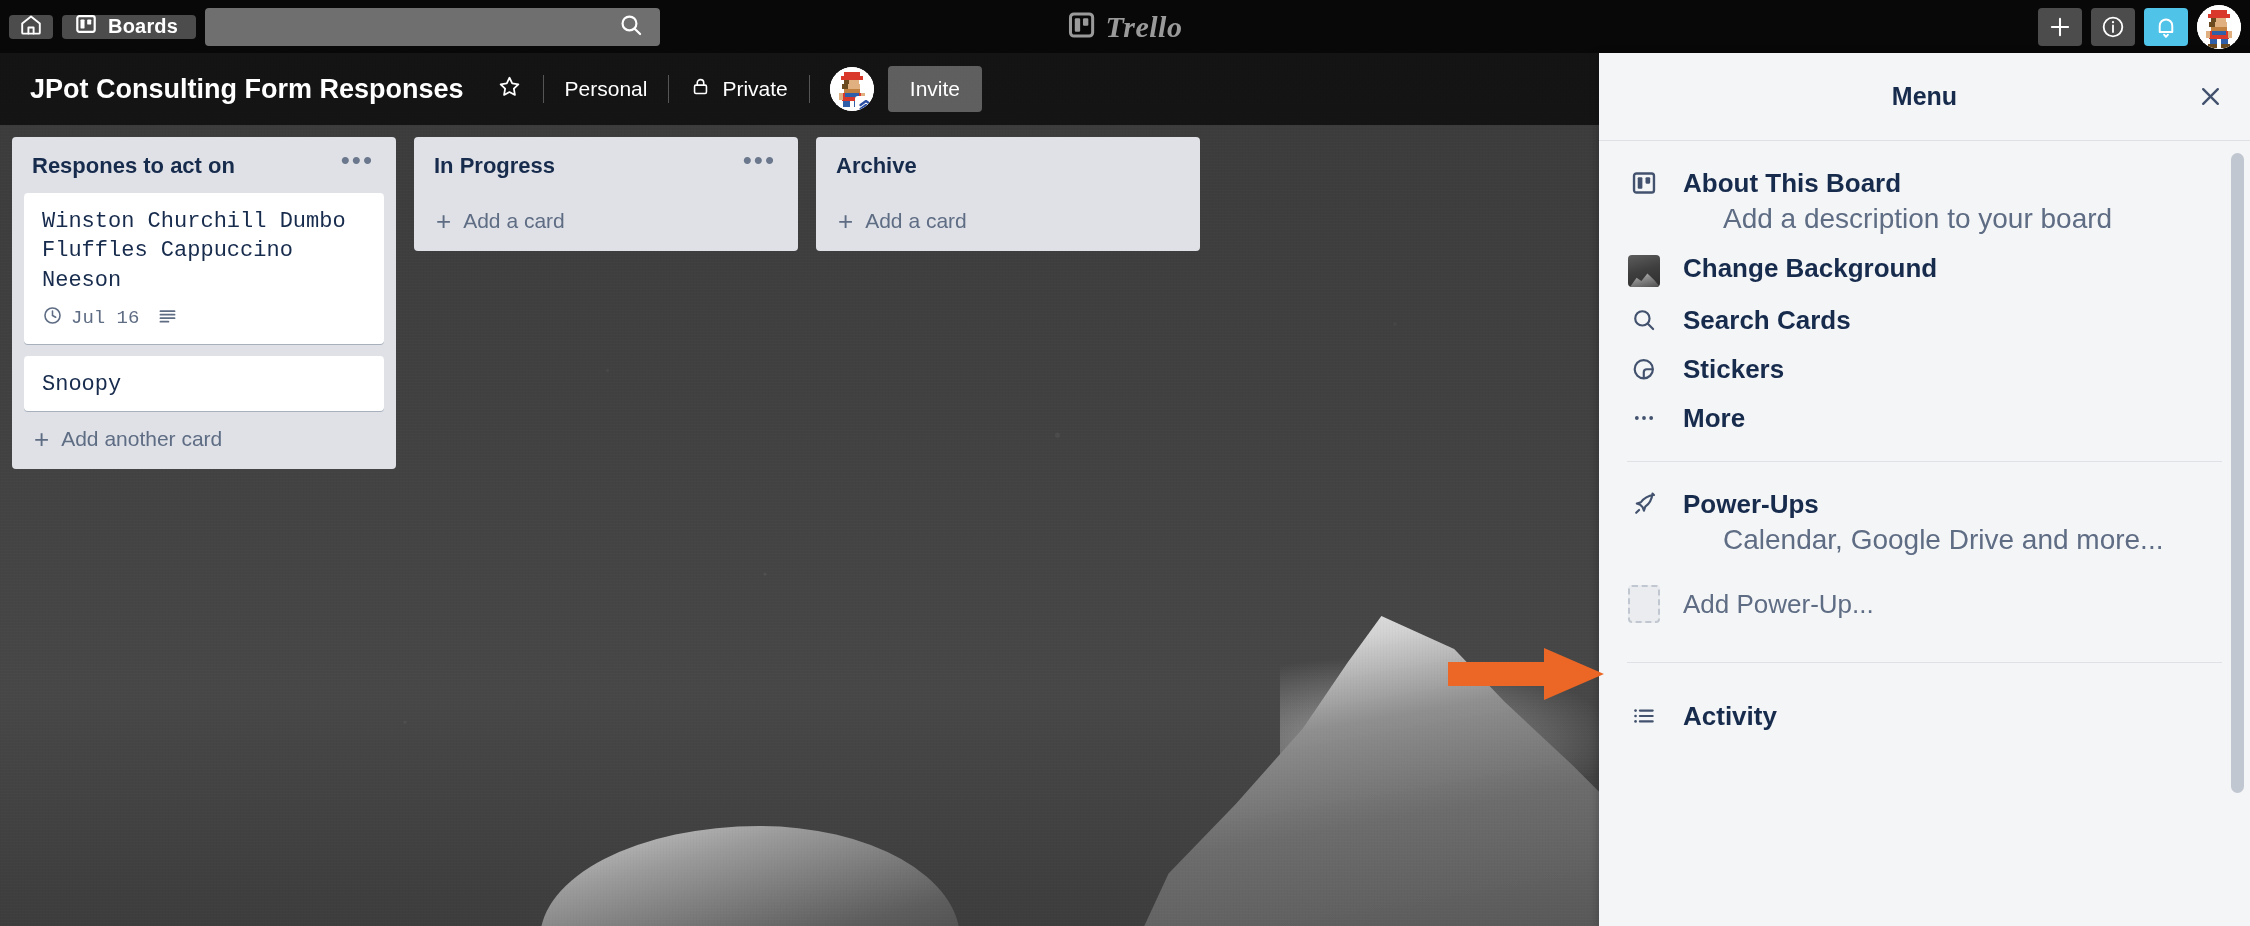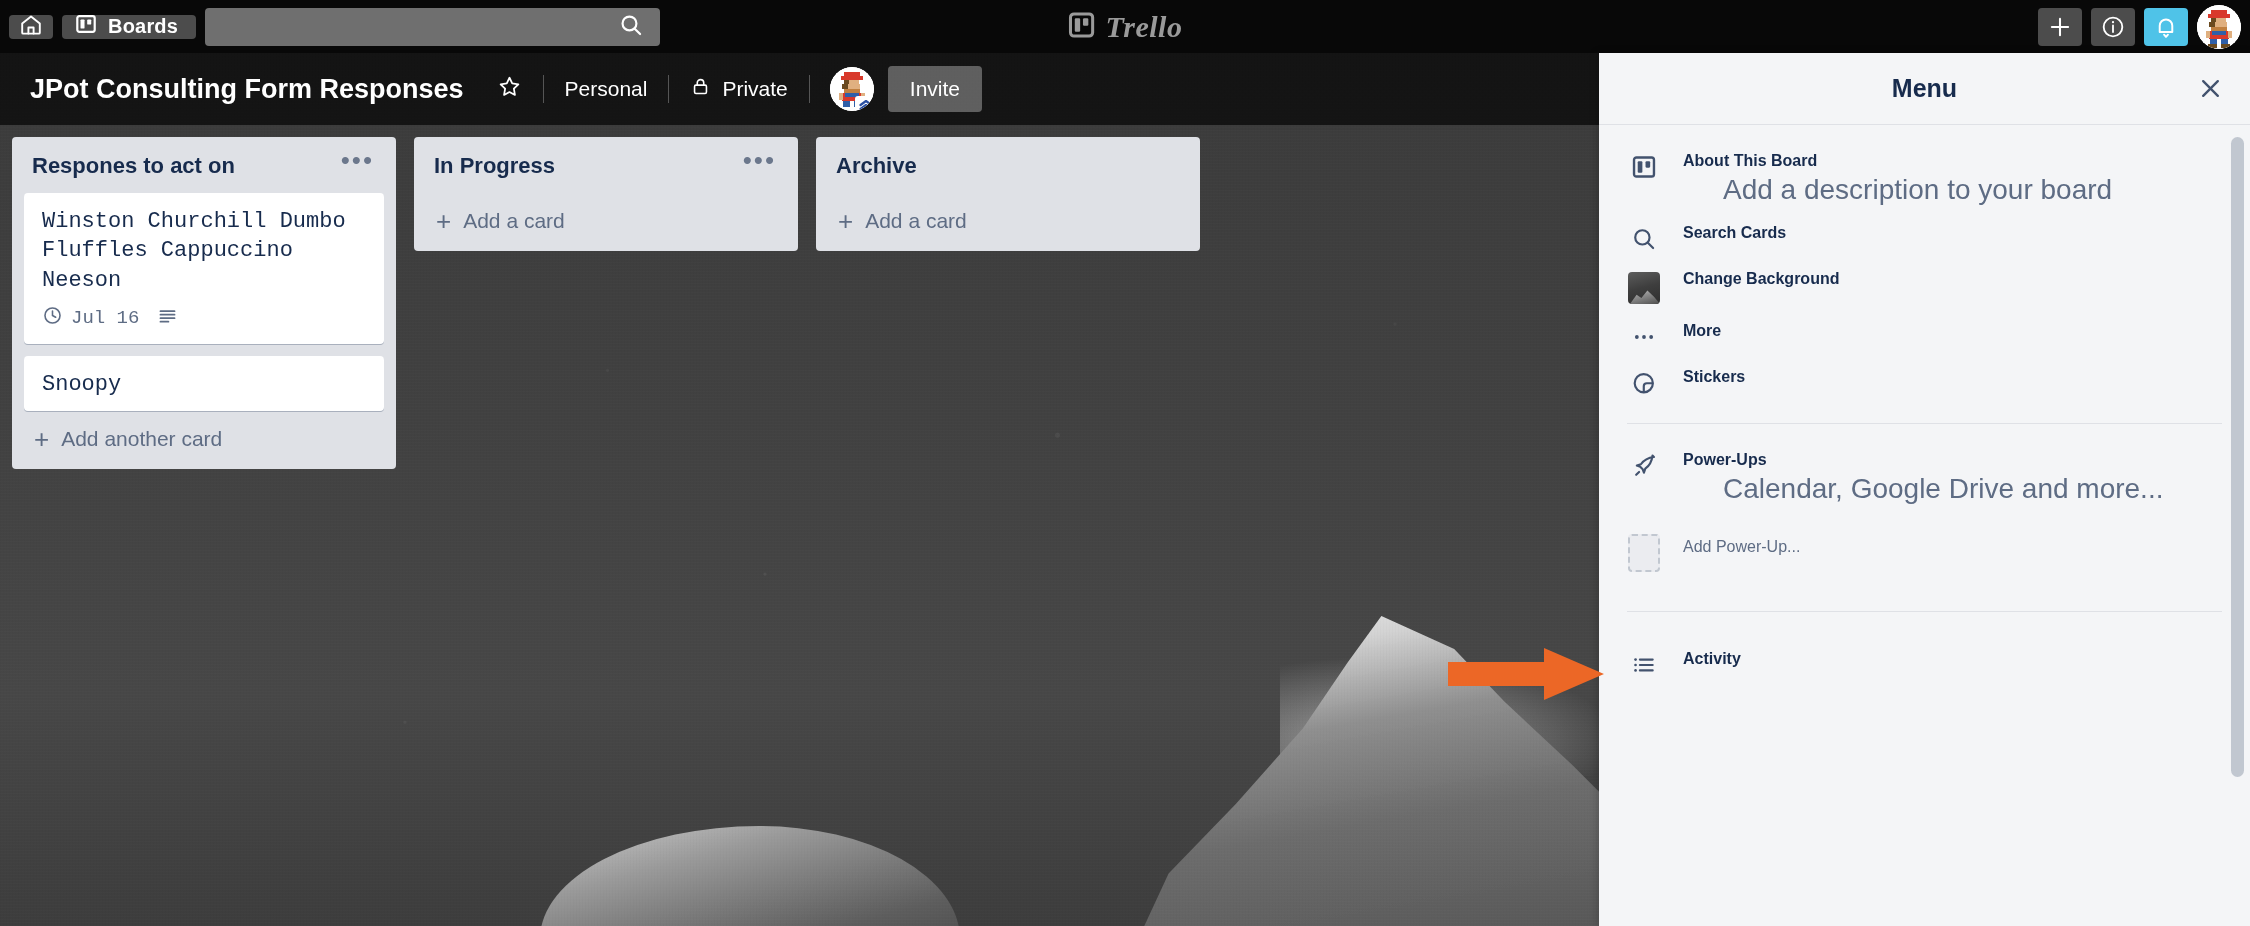--- a/index.html
+++ b/index.html
@@ -158,38 +158,38 @@
   .add-card .plus { font-size: 26px; line-height: 18px; }
 
   
   #menu {
     position: absolute; top: 53px; right: 0; width: 651px; bottom: 0;
     background: #f4f5f7; z-index: 40;
     display: flex; flex-direction: column;
     box-shadow: -2px 0 8px rgba(0,0,0,.18);
   }
   #menu-head {
-    position: relative; height: 72px; flex: none;
+    position: relative; height: 88px; flex: none;
     display: flex; align-items: center; justify-content: center;
     border-bottom: 1px solid #dfe1e6;
   }
   #menu-title { font-size: 25px; font-weight: bold; color: #172b4d; }
   #menu-close {
     position: absolute; right: 20px; top: 50%; transform: translateY(-50%);
     width: 40px; height: 40px; display: flex; align-items: center; justify-content: center;
     cursor: pointer; border-radius: 4px; color: #42526e;
   }
   #menu-body { flex: 1; overflow: hidden; position: relative; padding: 18px 0 0 0; }
   .mi {
     display: flex; align-items: flex-start; gap: 22px;
     padding: 9px 28px 9px 28px; cursor: pointer;
   }
   .mi-icon { width: 34px; flex: none; display: flex; align-items: center; justify-content: center; padding-top: 2px; color: #42526e; }
   .mi-body { display: flex; flex-direction: column; gap: 4px; }
-  .mi-label { font-size: 16px; font-weight: bold; color: #172b4d; }
+  .mi-label { font-size: 26px; font-weight: bold; color: #172b4d; }
   .mi-sub { font-size: 28px; color: #5e6c84; margin-left: 40px; }
   .mi-muted .mi-label { font-weight: normal; color: #5e6c84; }
   .bg-thumb {
     width: 32px; height: 32px; border-radius: 4px; overflow: hidden;
     background: linear-gradient(165deg,#5d5d5d 0%,#3e3e3e 48%,#2e2e2e 100%);
     position: relative;
   }
   .bg-thumb::after {
     content: ""; position: absolute; left: 2px; bottom: 0; width: 30px; height: 16px;
     background: linear-gradient(165deg,#d8d8d8 0%,#8e8e8e 45%,#4d4d4d 100%);
@@ -452,61 +452,61 @@
           </svg>
         </div>
         <div class="mi-body">
           <div class="mi-label">About This Board</div>
           <div class="mi-sub">Add a description to your board</div>
         </div>
       </div>
 
       <div class="mi">
         <div class="mi-icon">
+          <div class="bg-thumb"></div>
+        </div>
+        <div class="mi-body">
+          <div class="mi-label">Change Background</div>
+        </div>
+      </div>
+
+      <div class="mi">
+        <div class="mi-icon">
           <svg width="26" height="26" viewBox="0 0 24 24" fill="none" stroke="#42526e" stroke-width="2" stroke-linecap="round">
             <circle cx="10.5" cy="10.5" r="6.6"></circle>
               <line x1="15.3" y1="15.3" x2="20.4" y2="20.4"></line>
           </svg>
         </div>
         <div class="mi-body">
           <div class="mi-label">Search Cards</div>
         </div>
       </div>
 
       <div class="mi">
         <div class="mi-icon">
-          <div class="bg-thumb"></div>
-        </div>
-        <div class="mi-body">
-          <div class="mi-label">Change Background</div>
+          <svg width="26" height="26" viewBox="0 0 24 24" fill="none" stroke="#42526e" stroke-width="2" stroke-linejoin="round">
+            <path d="M20.2 12.2a8.4 8.4 0 1 1-8.5-8.4c4.7 0 8.5 3.8 8.5 8.4z"></path>
+            <path d="M20.2 12.2h-5.6a2.8 2.8 0 0 0-2.8 2.8v5.6"></path>
+          </svg>
+        </div>
+        <div class="mi-body">
+          <div class="mi-label">Stickers</div>
         </div>
       </div>
 
       <div class="mi">
         <div class="mi-icon">
           <svg width="26" height="26" viewBox="0 0 24 24" fill="#42526e">
             <circle cx="5.4" cy="12" r="1.75"></circle>
               <circle cx="12" cy="12" r="1.75"></circle>
               <circle cx="18.6" cy="12" r="1.75"></circle>
           </svg>
         </div>
         <div class="mi-body">
           <div class="mi-label">More</div>
-        </div>
-      </div>
-
-      <div class="mi">
-        <div class="mi-icon">
-          <svg width="26" height="26" viewBox="0 0 24 24" fill="none" stroke="#42526e" stroke-width="2" stroke-linejoin="round">
-            <path d="M20.2 12.2a8.4 8.4 0 1 1-8.5-8.4c4.7 0 8.5 3.8 8.5 8.4z"></path>
-            <path d="M20.2 12.2h-5.6a2.8 2.8 0 0 0-2.8 2.8v5.6"></path>
-          </svg>
-        </div>
-        <div class="mi-body">
-          <div class="mi-label">Stickers</div>
         </div>
       </div>
 
       <div class="mi-divider"></div>
 
       <div class="mi">
         <div class="mi-icon">
           <svg width="27" height="27" viewBox="0 0 24 24" fill="none" stroke="#42526e" stroke-width="1.9" stroke-linejoin="round" stroke-linecap="round">
             <path d="M20.4 3.6c-5.4.6-9.2 3-11.6 6.4l-3.6 1.2 3 1.1 2.2 2.2 1.1 3 1.2-3.6c3.4-2.4 5.8-6.2 6.4-11.6z"></path>
             <path d="M7.2 16.8 4.6 19.4"></path>

